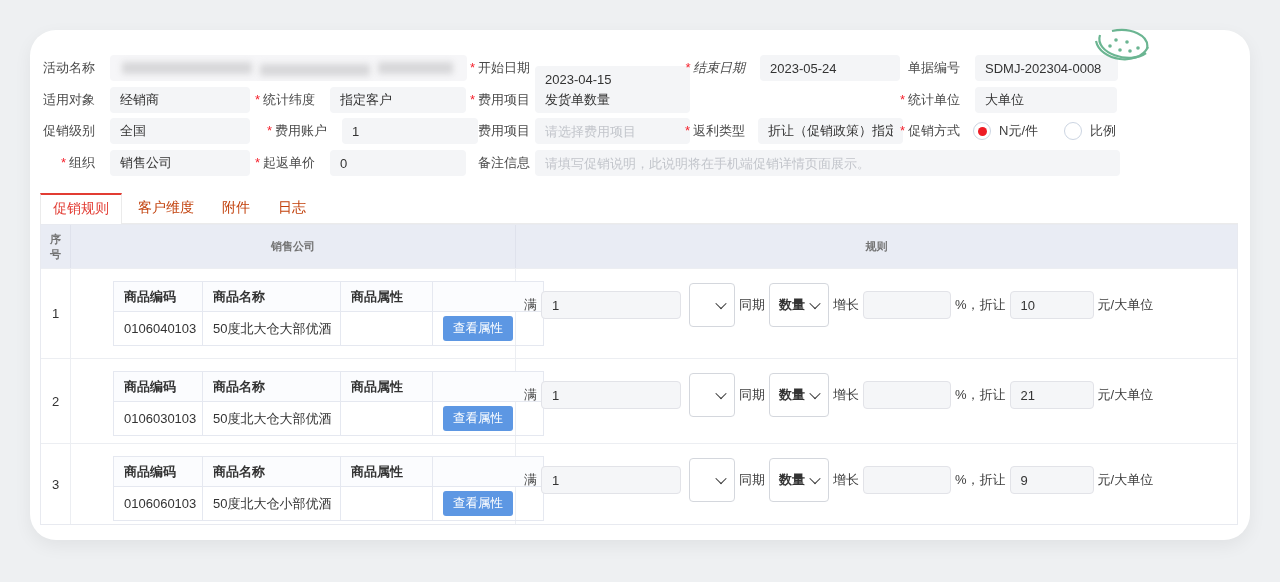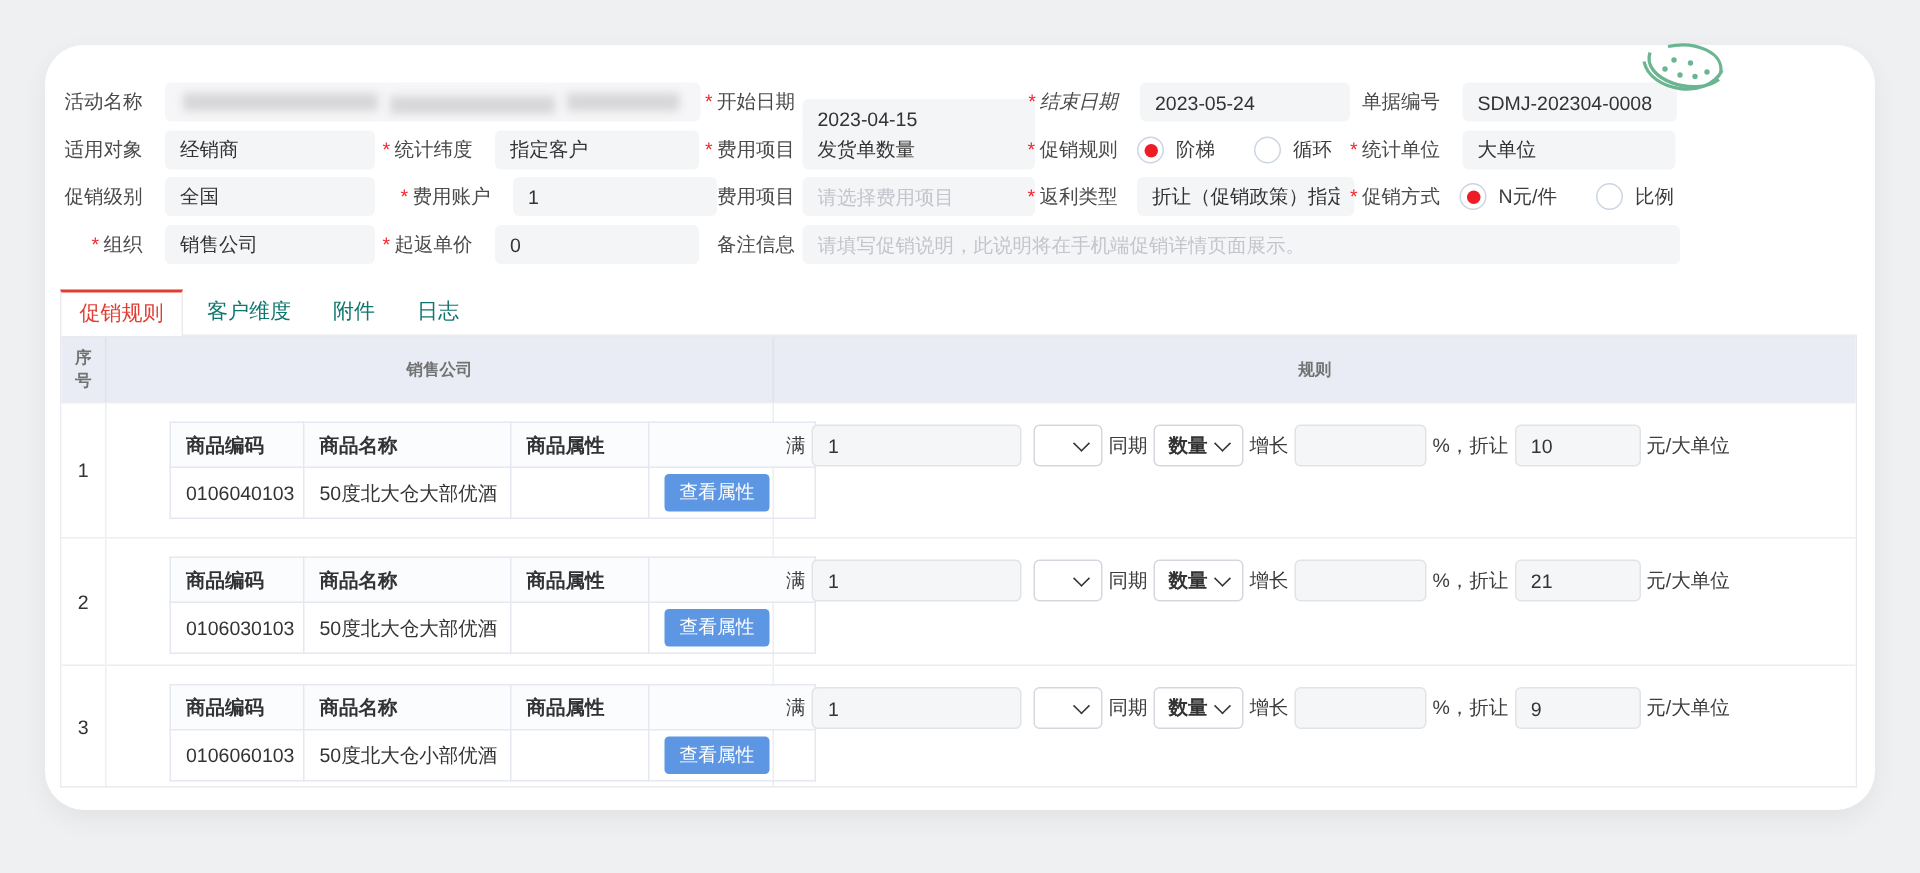--- a/index.html
+++ b/index.html
@@ -17,21 +17,21 @@
   .smudge{position:absolute;top:7px;height:12px;background:#d7d7d9;filter:blur(3px);border-radius:2px;}
   
   .rgroup{display:flex;align-items:center;gap:8px;}
   .radio{width:18px;height:18px;border:1px solid #ccd5e2;border-radius:50%;background:#fff;
     display:inline-flex;align-items:center;justify-content:center;flex:none;cursor:pointer;box-sizing:border-box;}
   .radio.on::after{content:"";width:9px;height:9px;border-radius:50%;background:#ee1c25;}
   .rlabel{font-size:13px;color:#3d3d3d;margin-right:18px;}
   
   .tabs{position:absolute;left:10px;top:163px;width:1198px;height:31px;display:flex;
     border-bottom:1px solid #ebebeb;box-sizing:border-box;}
-  .tab{height:31px;line-height:29px;padding:0 12px;font-size:14px;color:#0f766e;cursor:pointer;
+  .tab{height:31px;line-height:29px;padding:0 12px;font-size:14px;color:#c2410c;cursor:pointer;
     box-sizing:border-box;margin-right:4px;}
   .tab.active{color:#e23c33;background:#fff;border-top:2px solid #e23c33;
     border-left:1px solid #ebebeb;border-right:1px solid #ebebeb;line-height:27px;}
   
   .otable{position:absolute;left:10px;top:194px;width:1198px;border:1px solid #e8eaf0;border-top:none;box-sizing:border-box;}
   .ohead{display:flex;background:#e9ecf4;height:43px;border-top:1px solid #e8eaf0;}
   .ohead .hc{display:flex;align-items:center;justify-content:center;font-size:11px;font-weight:bold;
     color:#737373;box-sizing:border-box;}
   .c-idx{width:30px;flex:none;border-right:1px solid #dfe2ec;}
   .c-prod{width:445px;flex:none;border-right:1px solid #dfe2ec;}
@@ -50,21 +50,21 @@
   .ptable th{height:30px;font-weight:bold;color:#333;background:#fbfcfe;}
   .ptable td{height:34px;color:#333;}
   .btn-attr{background:#5d97e3;color:#fff;border:none;border-radius:3px;font-size:12.5px;
     padding:4px 10px;cursor:pointer;font-family:inherit;}
   
   .ruleline{display:flex;align-items:center;font-size:13px;color:#3c3c3c;
     padding:14px 0 0 8px;white-space:nowrap;}
   .rl-txt{margin:0 4px;}
   .rin{height:28px;border:1px solid #e2e3e8;background:#f5f6f8;border-radius:4px;
     padding:0 10px;font-size:13px;color:#333;font-family:inherit;outline:none;box-sizing:border-box;}
-  .rsel{height:28px;border:1px solid #d4d7dd;background:#fff;border-radius:4px;
+  .rsel{height:44px;border:1px solid #d4d7dd;background:#fff;border-radius:4px;
     display:flex;align-items:center;justify-content:space-between;padding:0 9px;
     box-sizing:border-box;cursor:pointer;}
   .rsel .txt{font-size:13px;font-weight:600;color:#333;}
   .chev{width:7px;height:7px;border-right:1.6px solid #333;border-bottom:1.6px solid #333;
     transform:rotate(45deg) translate(-1px,-1px);flex:none;}
   
   .seal{position:absolute;left:1090px;top:27px;z-index:5;opacity:.85;}
 </style>
 </head>
 <body>
@@ -96,29 +96,20 @@
     <span class="lbl" style="width:55px;"><span>适用对象</span></span>
     <input class="ipt" style="width: 140px; margin-left: 15px;" readonly="" value="经销商">
   </div>
   <div class="fld" style="left:200px;top:57px;">
     <span class="lbl" style="width:85px;"><span class="star">*</span><span>统计纬度</span></span>
     <input class="ipt" style="width: 136px; margin-left: 15px;" readonly="" value="指定客户">
   </div>
   <div class="fld" style="left:428px;top:57px;">
     <span class="lbl" style="width:72px;"><span class="star">*</span><span>费用项目</span></span>
     <input class="ipt" style="width: 155px; margin-left: 5px;" readonly="" value="发货单数量">
-  </div>
-  <div class="fld" style="left:655px;top:57px;">
-    <span class="lbl" style="width:60px;"><span class="star">*</span><span>促销规则</span></span>
-    <div class="rgroup" style="margin-left:13px;">
-      <span class="radio on"></span>
-      <span class="rlabel">阶梯</span>
-      <span class="radio"></span>
-      <span class="rlabel">循环</span>
-    </div>
   </div>
   <div class="fld" style="left:855px;top:57px;">
     <span class="lbl" style="width:75px;"><span class="star">*</span><span>统计单位</span></span>
     <input class="ipt" style="width: 142px; margin-left: 15px;" readonly="" value="大单位">
   </div>
 
   <div class="fld" style="left:10px;top:88px;">
     <span class="lbl" style="width:55px;"><span>促销级别</span></span>
     <input class="ipt" style="width: 140px; margin-left: 15px;" readonly="" value="全国">
   </div>

